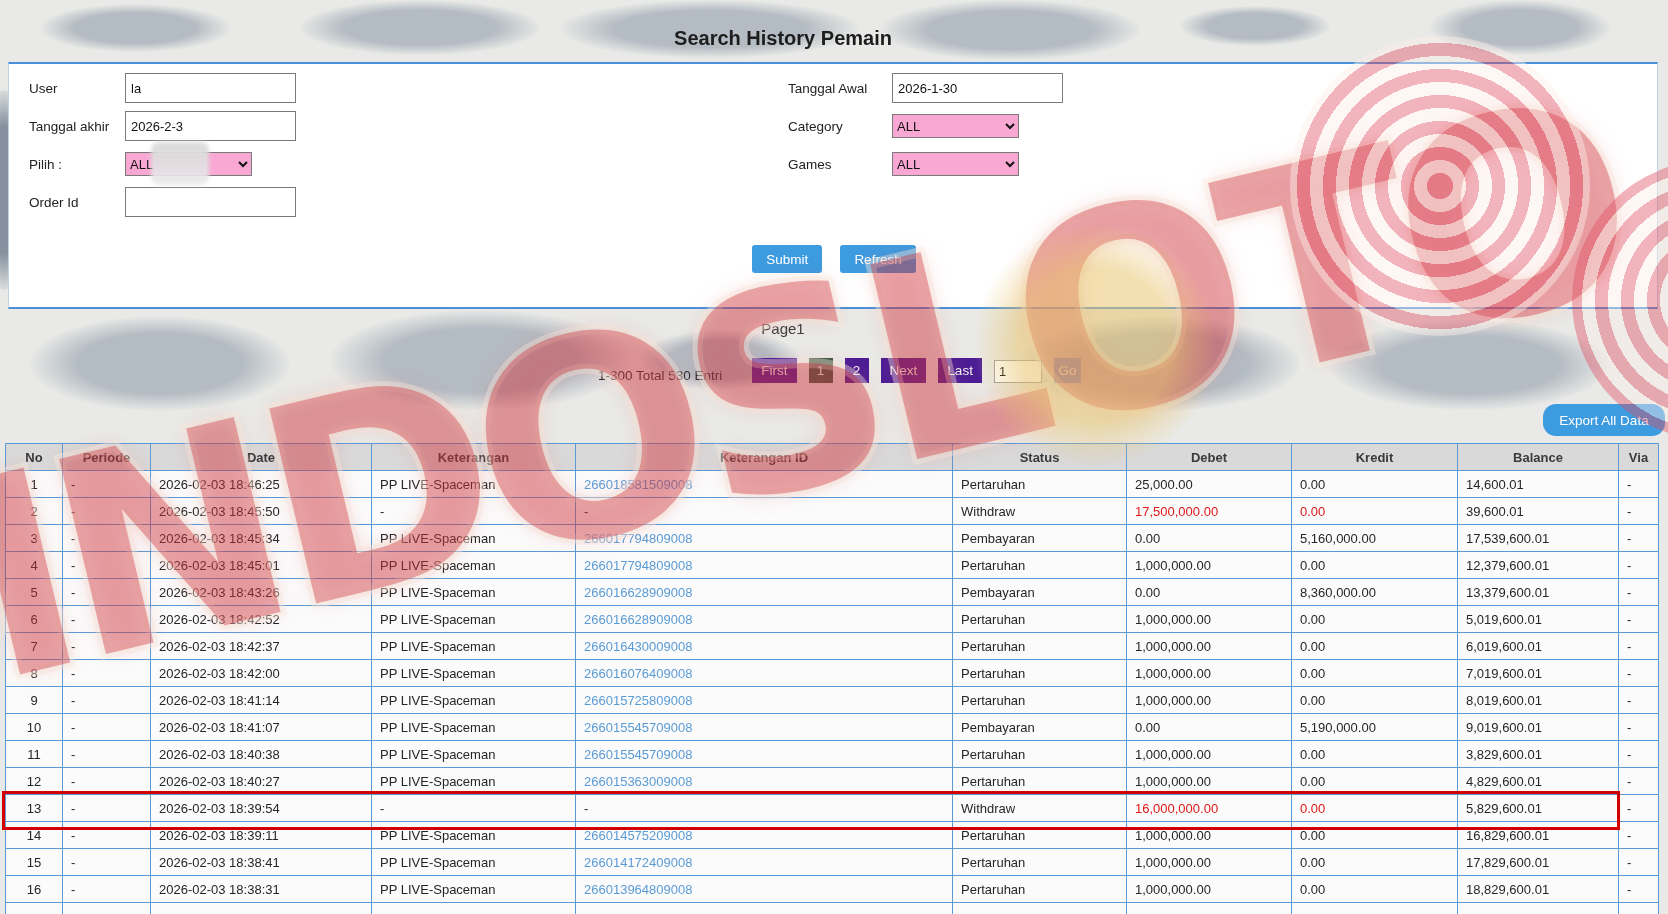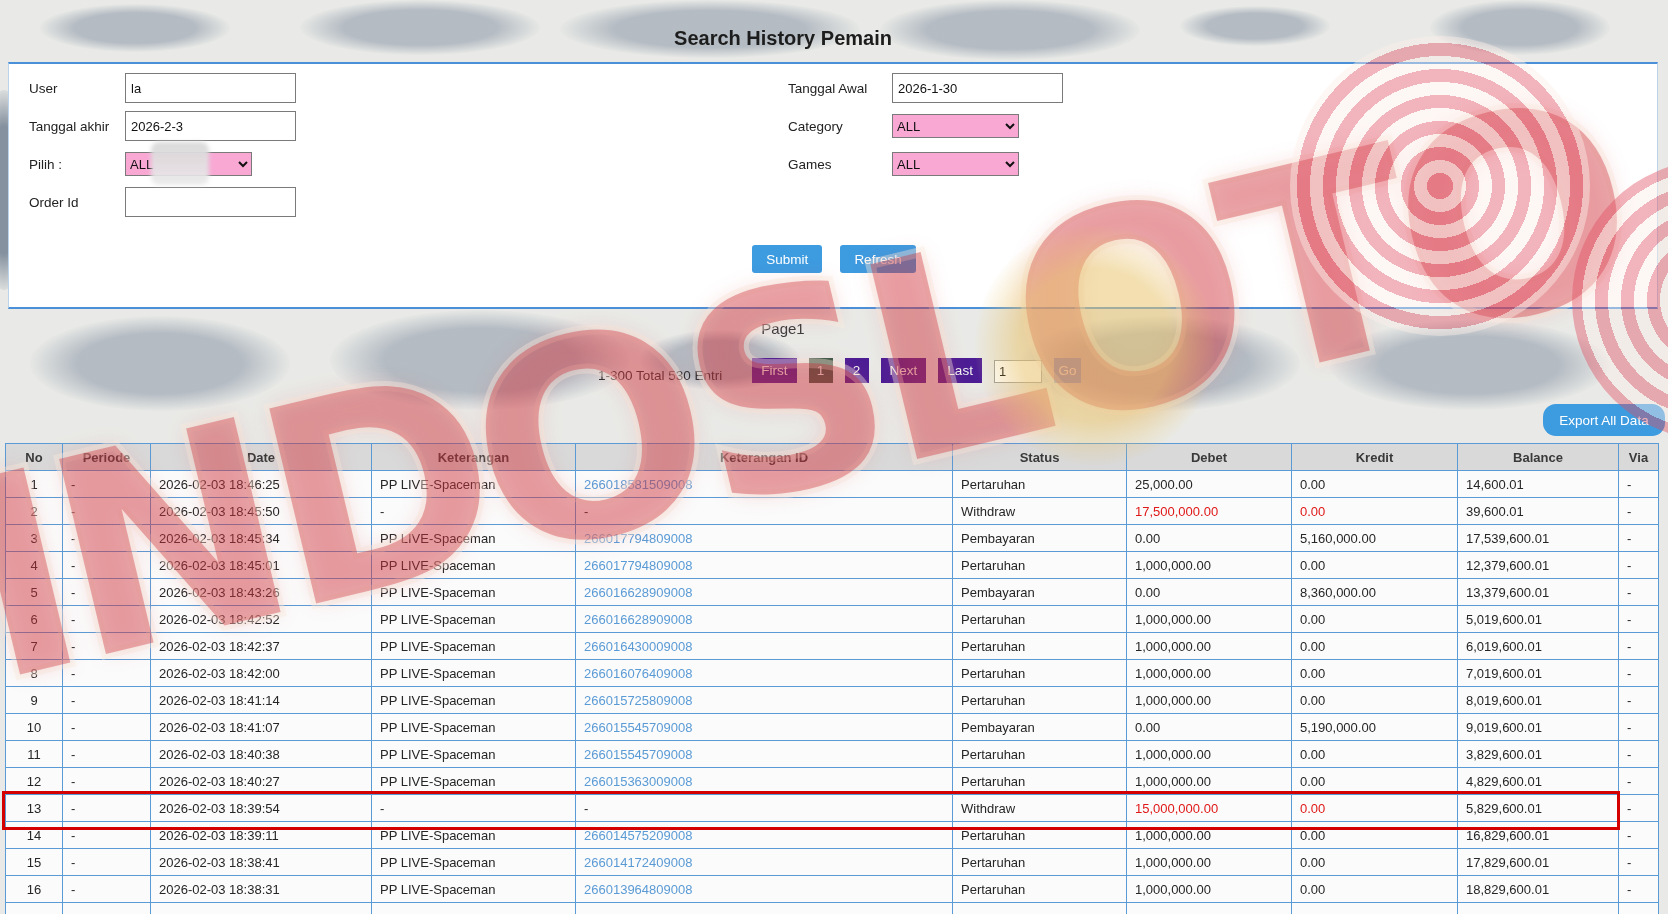--- a/index.html
+++ b/index.html
@@ -331,21 +331,21 @@
     <td>4,829,600.01</td>
     <td>-</td>
   </tr>
         <tr class="hl">
     <td class="c-no">13</td>
     <td>-</td>
     <td>2026-02-03 18:39:54</td>
     <td>-</td>
     <td>-</td>
     <td>Withdraw</td>
-    <td class="red">15,000,000.00</td>
+    <td class="red">16,000,000.00</td>
     <td class="red">0.00</td>
     <td>5,829,600.01</td>
     <td>-</td>
   </tr>
         <tr>
     <td class="c-no">14</td>
     <td>-</td>
     <td>2026-02-03 18:39:11</td>
     <td>PP LIVE-Spaceman</td>
     <td class="link">266014575209008</td>

